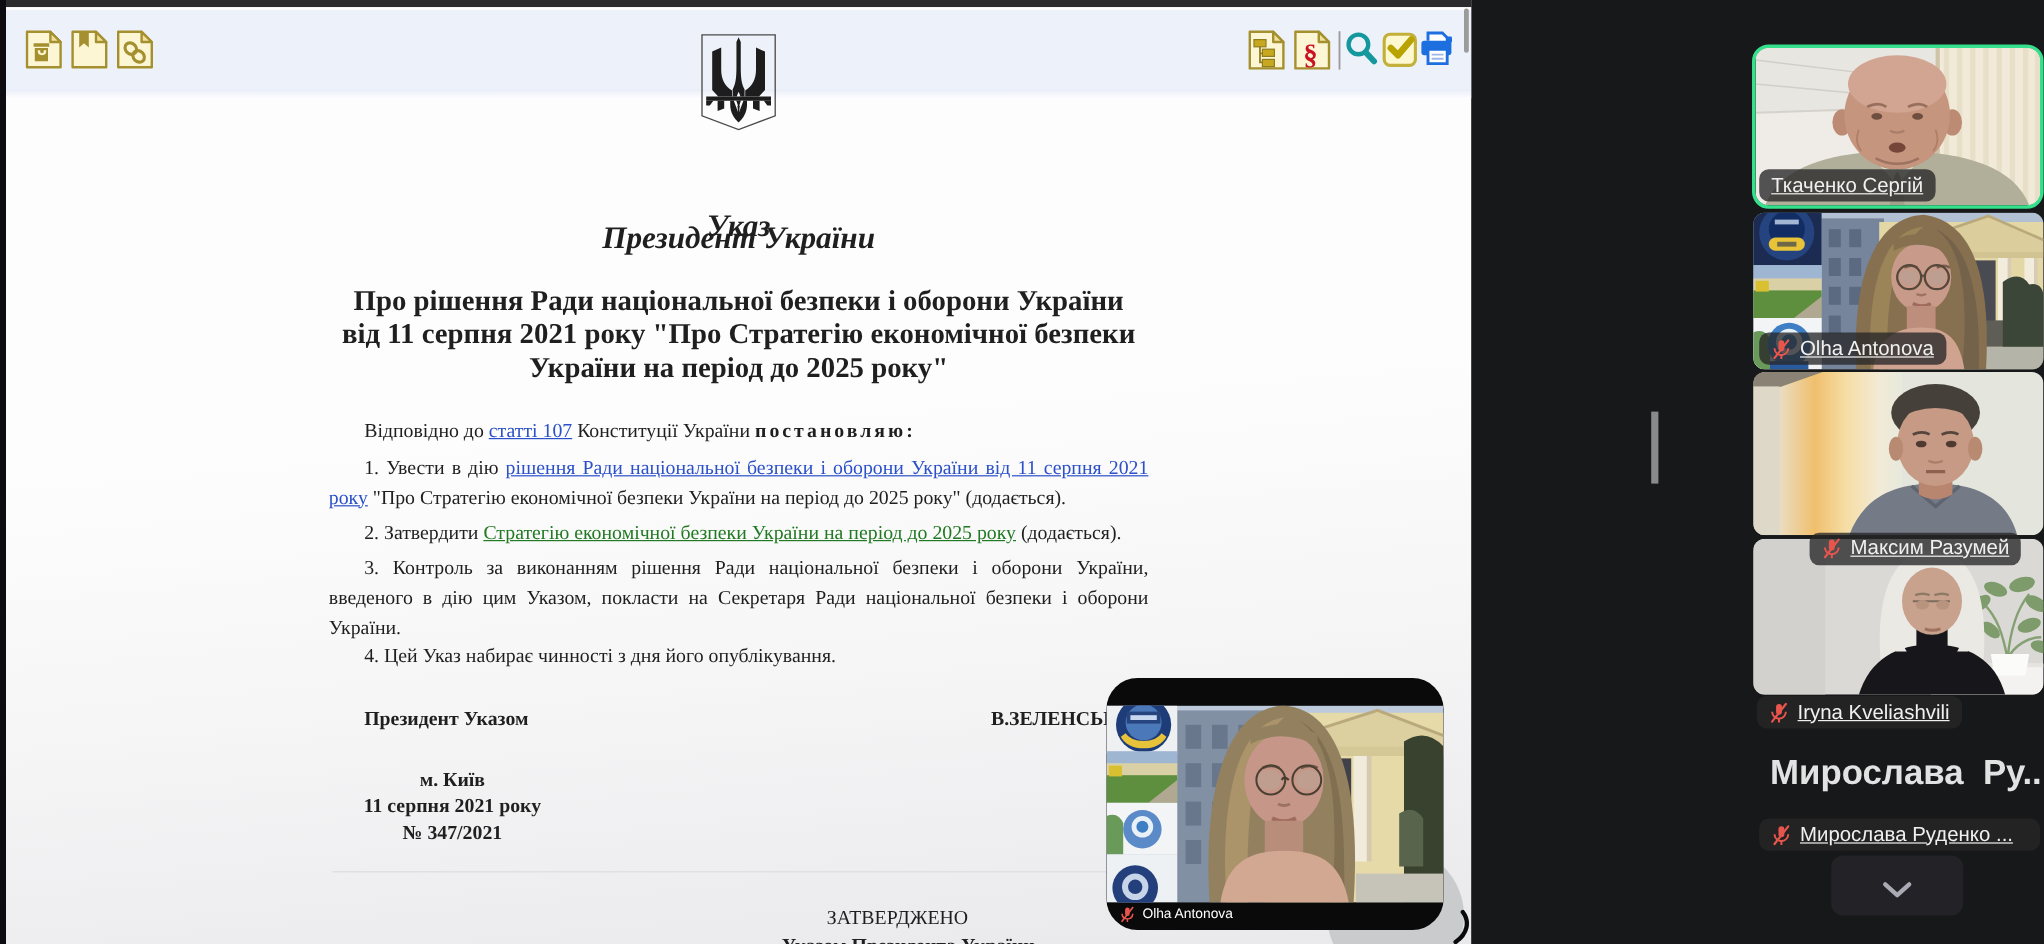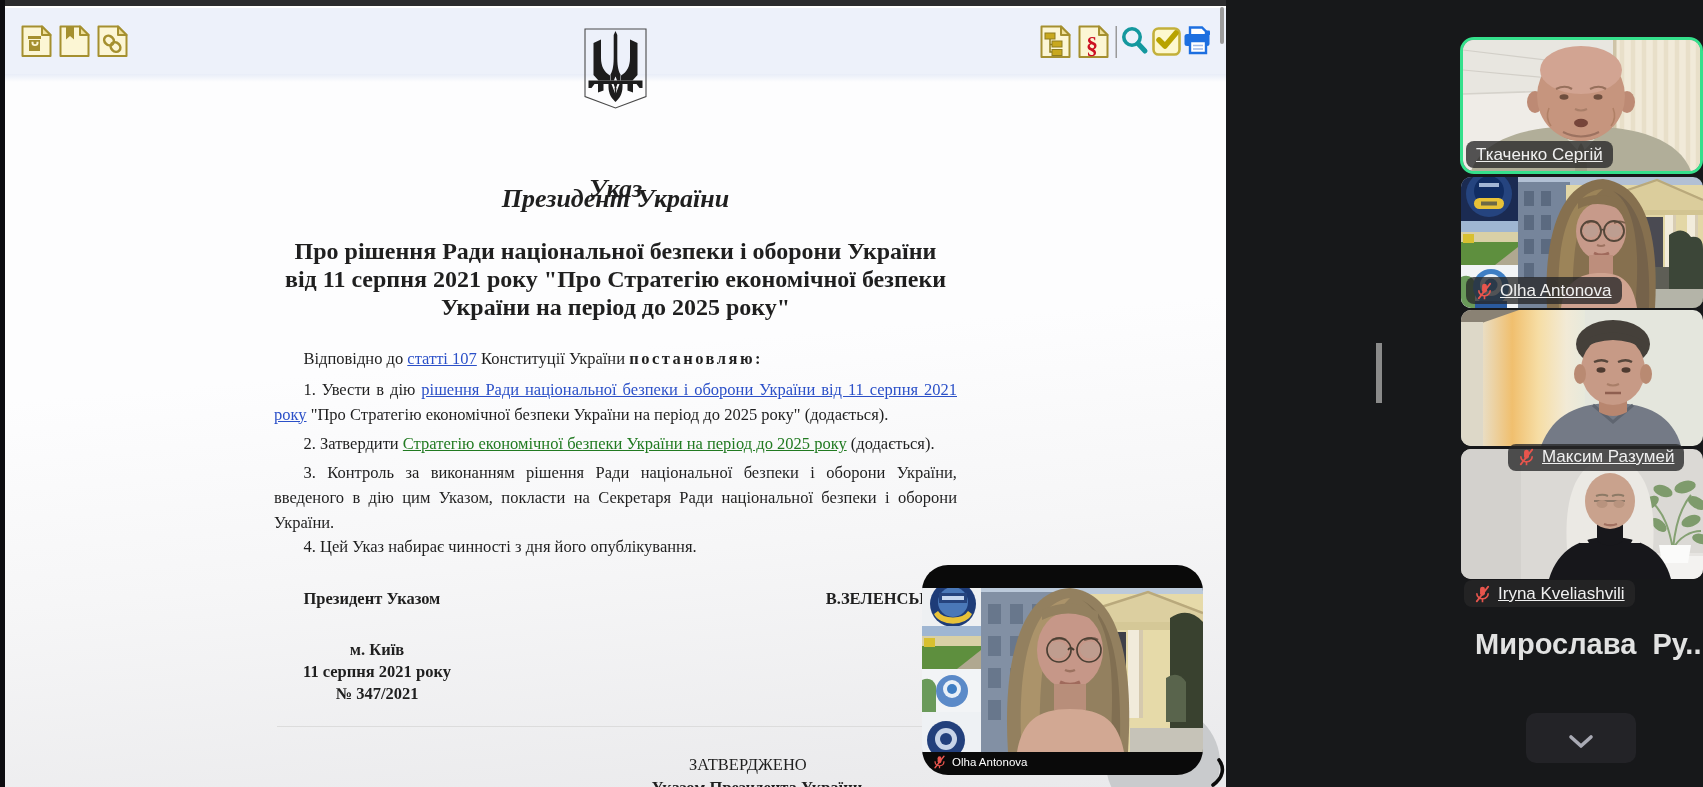--- a/index.html
+++ b/index.html
@@ -371,19 +371,26 @@
         <path d="M3,20 L17,2" stroke="#e8554d" stroke-width="2.2" stroke-linecap="round"></path>
       </svg>Максим Разумей</div>
   <div class="badge abs" style="left:1464px;top:580px;justify-content:center;"><svg class="mic" width="17" height="18" viewBox="0 0 20 22">
         <g fill="#e8554d">
           <rect x="7" y="2" width="6" height="11" rx="3"></rect>
           <path d="M4,10 a6,6 0 0 0 12,0 h2 a8,8 0 0 1 -7,7.8 V21 h-2 v-3.2 A8,8 0 0 1 2,10 z"></path>
         </g>
         <path d="M3,20 L17,2" stroke="#e8554d" stroke-width="2.2" stroke-linecap="round"></path>
       </svg>Iryna Kveliashvili</div>
   <div class="abs" style="left:1475px;top:628px;width:240px;overflow:hidden;font-size:29px;font-weight:bold;color:#e2e2e2;white-space:nowrap;">Мирослава&nbsp; Ру...</div>
+  <div class="badge abs" style="left:1466px;top:682px;width:234px;box-sizing:border-box;"><svg class="mic" width="17" height="18" viewBox="0 0 20 22">
+        <g fill="#e8554d">
+          <rect x="7" y="2" width="6" height="11" rx="3"></rect>
+          <path d="M4,10 a6,6 0 0 0 12,0 h2 a8,8 0 0 1 -7,7.8 V21 h-2 v-3.2 A8,8 0 0 1 2,10 z"></path>
+        </g>
+        <path d="M3,20 L17,2" stroke="#e8554d" stroke-width="2.2" stroke-linecap="round"></path>
+      </svg>Мирослава Руденко ...</div>
 
   <div class="abs" style="left:1526px;top:713px;width:110px;height:50px;background:#232327;border-radius:10px;">
     <svg class="abs" style="left:33px;top:20px;" width="44" height="20" viewBox="0 0 44 20">
         <path d="M12,4 L22,13 L32,4" fill="none" stroke="#a9aab4" stroke-width="3.6" stroke-linecap="round" stroke-linejoin="round"></path>
       </svg>
   </div>
 </div>
 
 </body></html>

